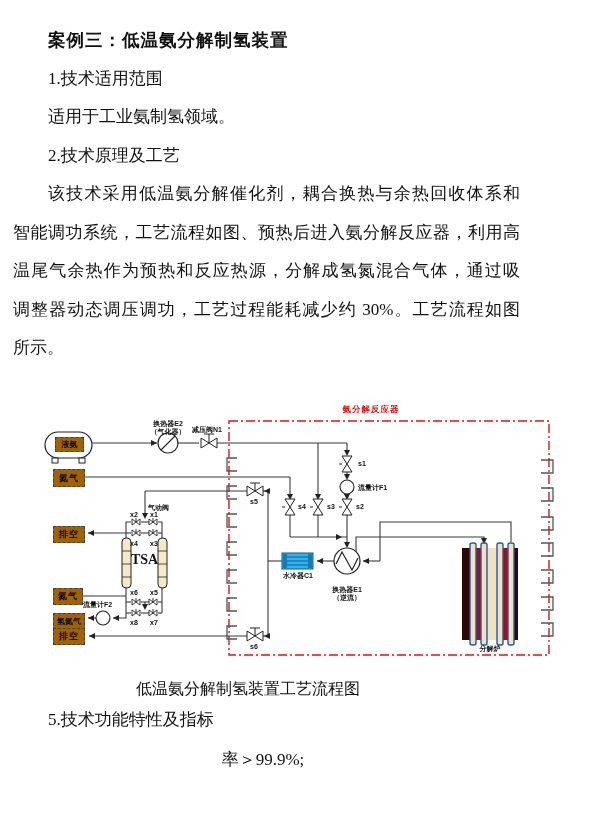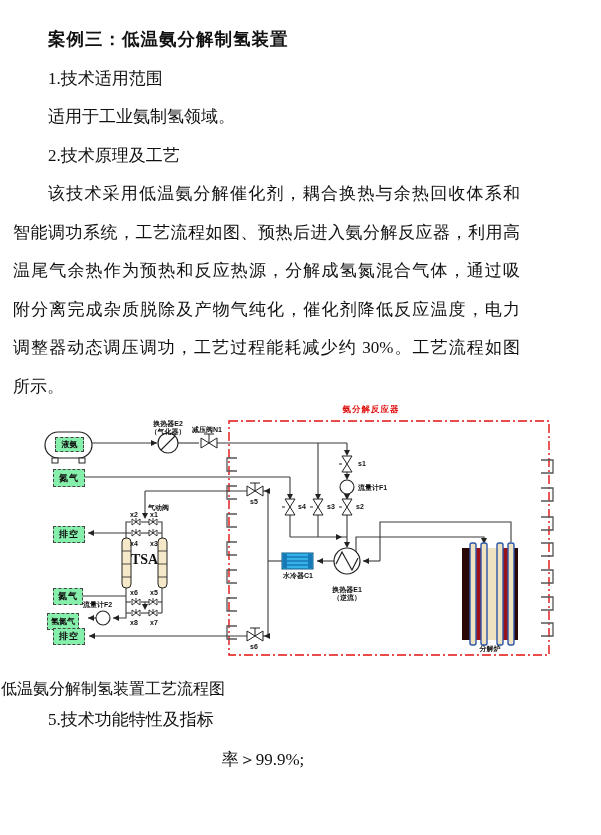--- a/index.html
+++ b/index.html
@@ -4,32 +4,32 @@
 <style>
   html,body{margin:0;padding:0;background:#e8e8e8;}
   .page{position:relative;width:601px;height:835px;background:#ffffff;overflow:hidden;
         font-family:"Liberation Serif","DejaVu Serif",serif;color:#111;}
   
   .textblock{position:absolute;left:13px;width:507px;font-size:17px;line-height:38.5px;}
   .tline{white-space:nowrap;font-family:Liberation Serif, serif;}
   .ind{text-indent:35px;}
   .ind2{text-indent:20px;}
   .j{white-space:normal;text-align:justify;text-align-last:justify;}
-  .doctitle{font-family:Liberation Mono, monospace;font-weight:bold;
+  .doctitle{font-family:Liberation Sans, sans-serif;font-weight:bold;
             font-size:17.5px;letter-spacing:1px;}
   .hang{margin-left:-7px;text-align:center;}
-  .caption{position:absolute;top:678px;left:1px;width:470px;
+  .caption{position:absolute;top:678px;left:13px;width:470px;text-align:center;
            font-size:16px;line-height:22px;}
   
   .diagram{position:absolute;top:400px;left:0;width:601px;height:272px;}
   .diagram svg{position:absolute;top:0;left:0;}
   .dlab{position:absolute;font-family:"Liberation Sans","DejaVu Sans",sans-serif;
         font-weight:bold;font-size:7px;line-height:7.5px;color:#111;white-space:nowrap;}
   .ctr{text-align:center;}
-  .sbox{position:absolute;border:1px dashed #444;background:#86efac;
+  .sbox{position:absolute;border:1px dashed #444;background:#a16207;
         font-family:"Liberation Sans","DejaVu Sans",sans-serif;font-weight:bold;
         font-size:9px;display:flex;align-items:center;justify-content:center;
         letter-spacing:1px;}
   .sbox.small{font-size:8px;letter-spacing:0;}
   .reactorlab{position:absolute;top:4px;left:311px;width:120px;text-align:center;
         font-family:"Liberation Sans","DejaVu Sans",sans-serif;font-weight:bold;
         font-size:8.5px;color:#e11212;letter-spacing:1px;}
   .tsalab{position:absolute;top:152px;left:129px;width:31px;text-align:center;
         font-weight:bold;font-size:14px;font-family:"Liberation Serif","DejaVu Serif",serif;}
 </style>
@@ -39,21 +39,20 @@
 <div class="page">
 
   <div class="textblock" style="top:21px;">
     <div class="tline ind doctitle">案例三：低温氨分解制氢装置</div>
     <div class="tline ind">1.技术适用范围</div>
     <div class="tline ind">适用于工业氨制氢领域。</div>
     <div class="tline ind">2.技术原理及工艺</div>
     <div class="j ind">该技术采用低温氨分解催化剂，耦合换热与余热回收体系和</div>
     <div class="j">智能调功系统，工艺流程如图、预热后进入氨分解反应器，利用高</div>
     <div class="j">温尾气余热作为预热和反应热源，分解成氢氮混合气体，通过吸</div>
-    <div class="j">附分离完成杂质脱除及产物气纯化，催化剂降低反应温度，电力</div>
     <div class="j">调整器动态调压调功，工艺过程能耗减少约 30%。工艺流程如图</div>
     <div class="tline">所示。</div>
   </div>
 
   <div class="diagram">
     <svg width="601" height="272" viewBox="0 0 601 272">
 
       <rect x="229" y="21" width="320" height="234" fill="none" stroke="#e11212" stroke-width="1.4" stroke-dasharray="9 3 2 3"></rect>
 
       <g stroke="#555" stroke-width="1.3" fill="none">
@@ -235,21 +234,21 @@
     <div class="sbox small" style="top:37px;left:55px;width:27px;height:13px;">液氨</div>
     <div class="dlab ctr" style="top:20px;left:140px;width:56px;">
       <div>换热器E2</div>
       <div>（气化器）</div>
     </div>
     <div class="dlab" style="top:26px;left:192px;">减压阀N1</div>
 
     <div class="sbox" style="top:69px;left:53px;width:30px;height:16px;">氮气</div>
     <div class="sbox" style="top:126px;left:53px;width:30px;height:15px;">排空</div>
     <div class="sbox" style="top:188px;left:53px;width:28px;height:15px;">氮气</div>
-    <div class="sbox small" style="top:213px;left:47px;width:30px;height:15px;">氢氮气</div>
+    <div class="sbox small" style="top:213px;left:53px;width:30px;height:15px;">氢氮气</div>
     <div class="sbox" style="top:228px;left:53px;width:30px;height:15px;">排空</div>
 
     <div class="dlab" style="top:60px;left:358px;">s1</div>
     <div class="dlab" style="top:84px;left:358px;">流量计F1</div>
     <div class="dlab" style="top:103px;left:356px;">s2</div>
     <div class="dlab" style="top:103px;left:327px;">s3</div>
     <div class="dlab" style="top:103px;left:298px;">s4</div>
     <div class="dlab" style="top:98px;left:250px;">s5</div>
     <div class="dlab" style="top:243px;left:250px;">s6</div>
 

